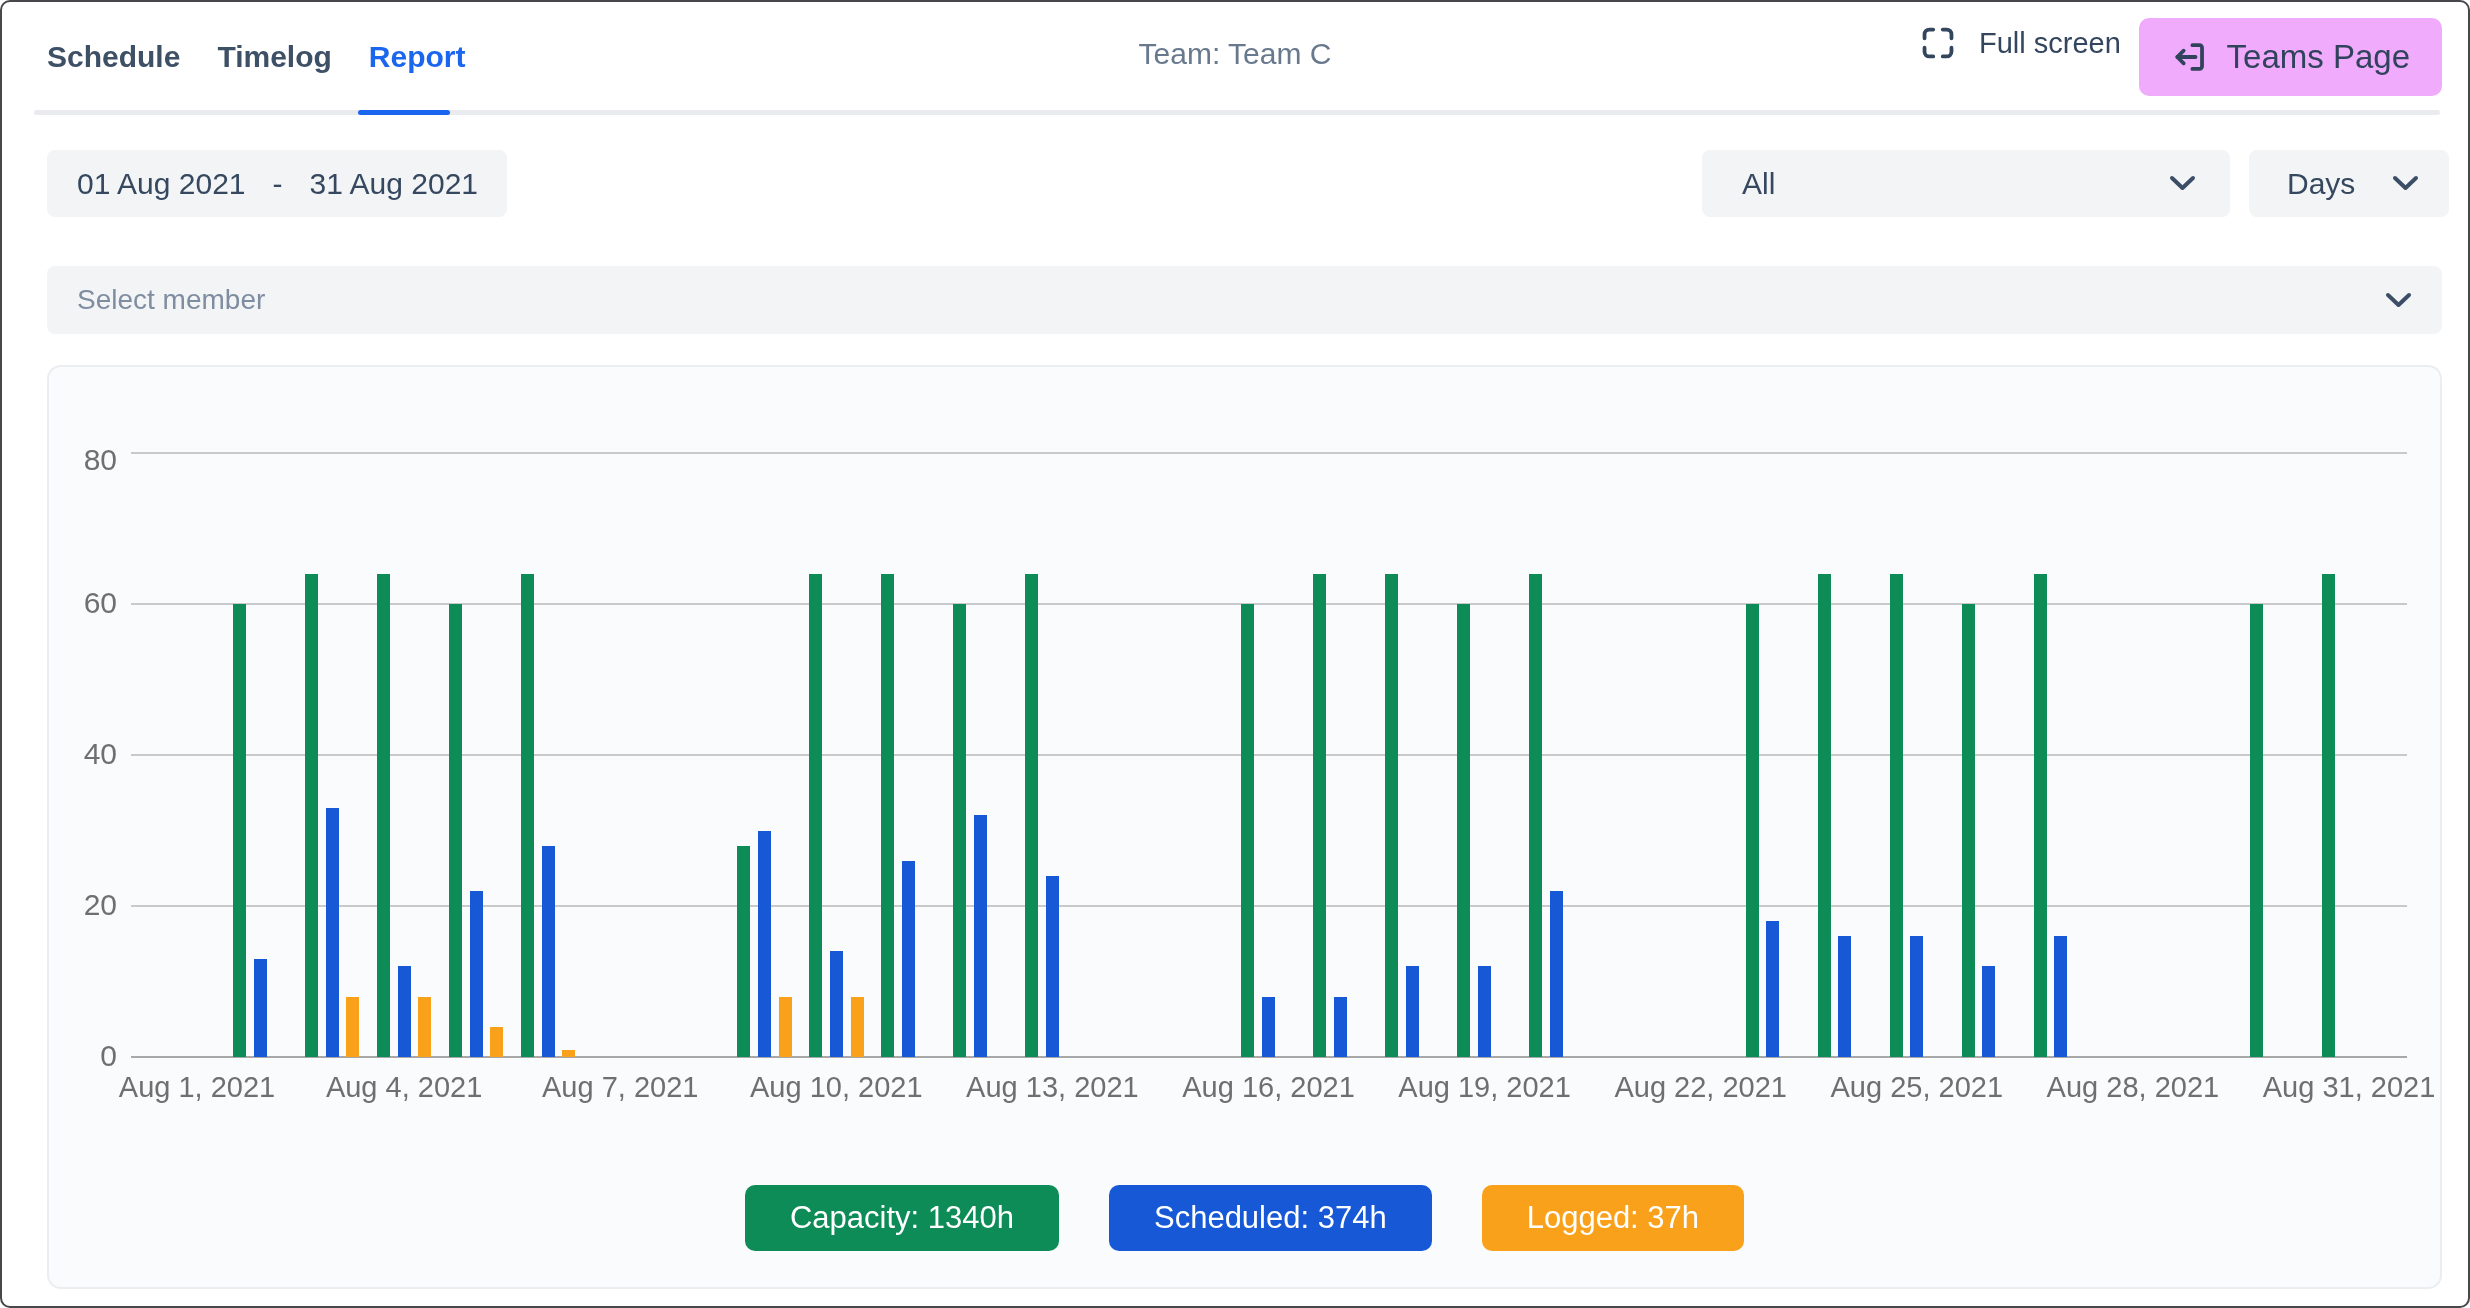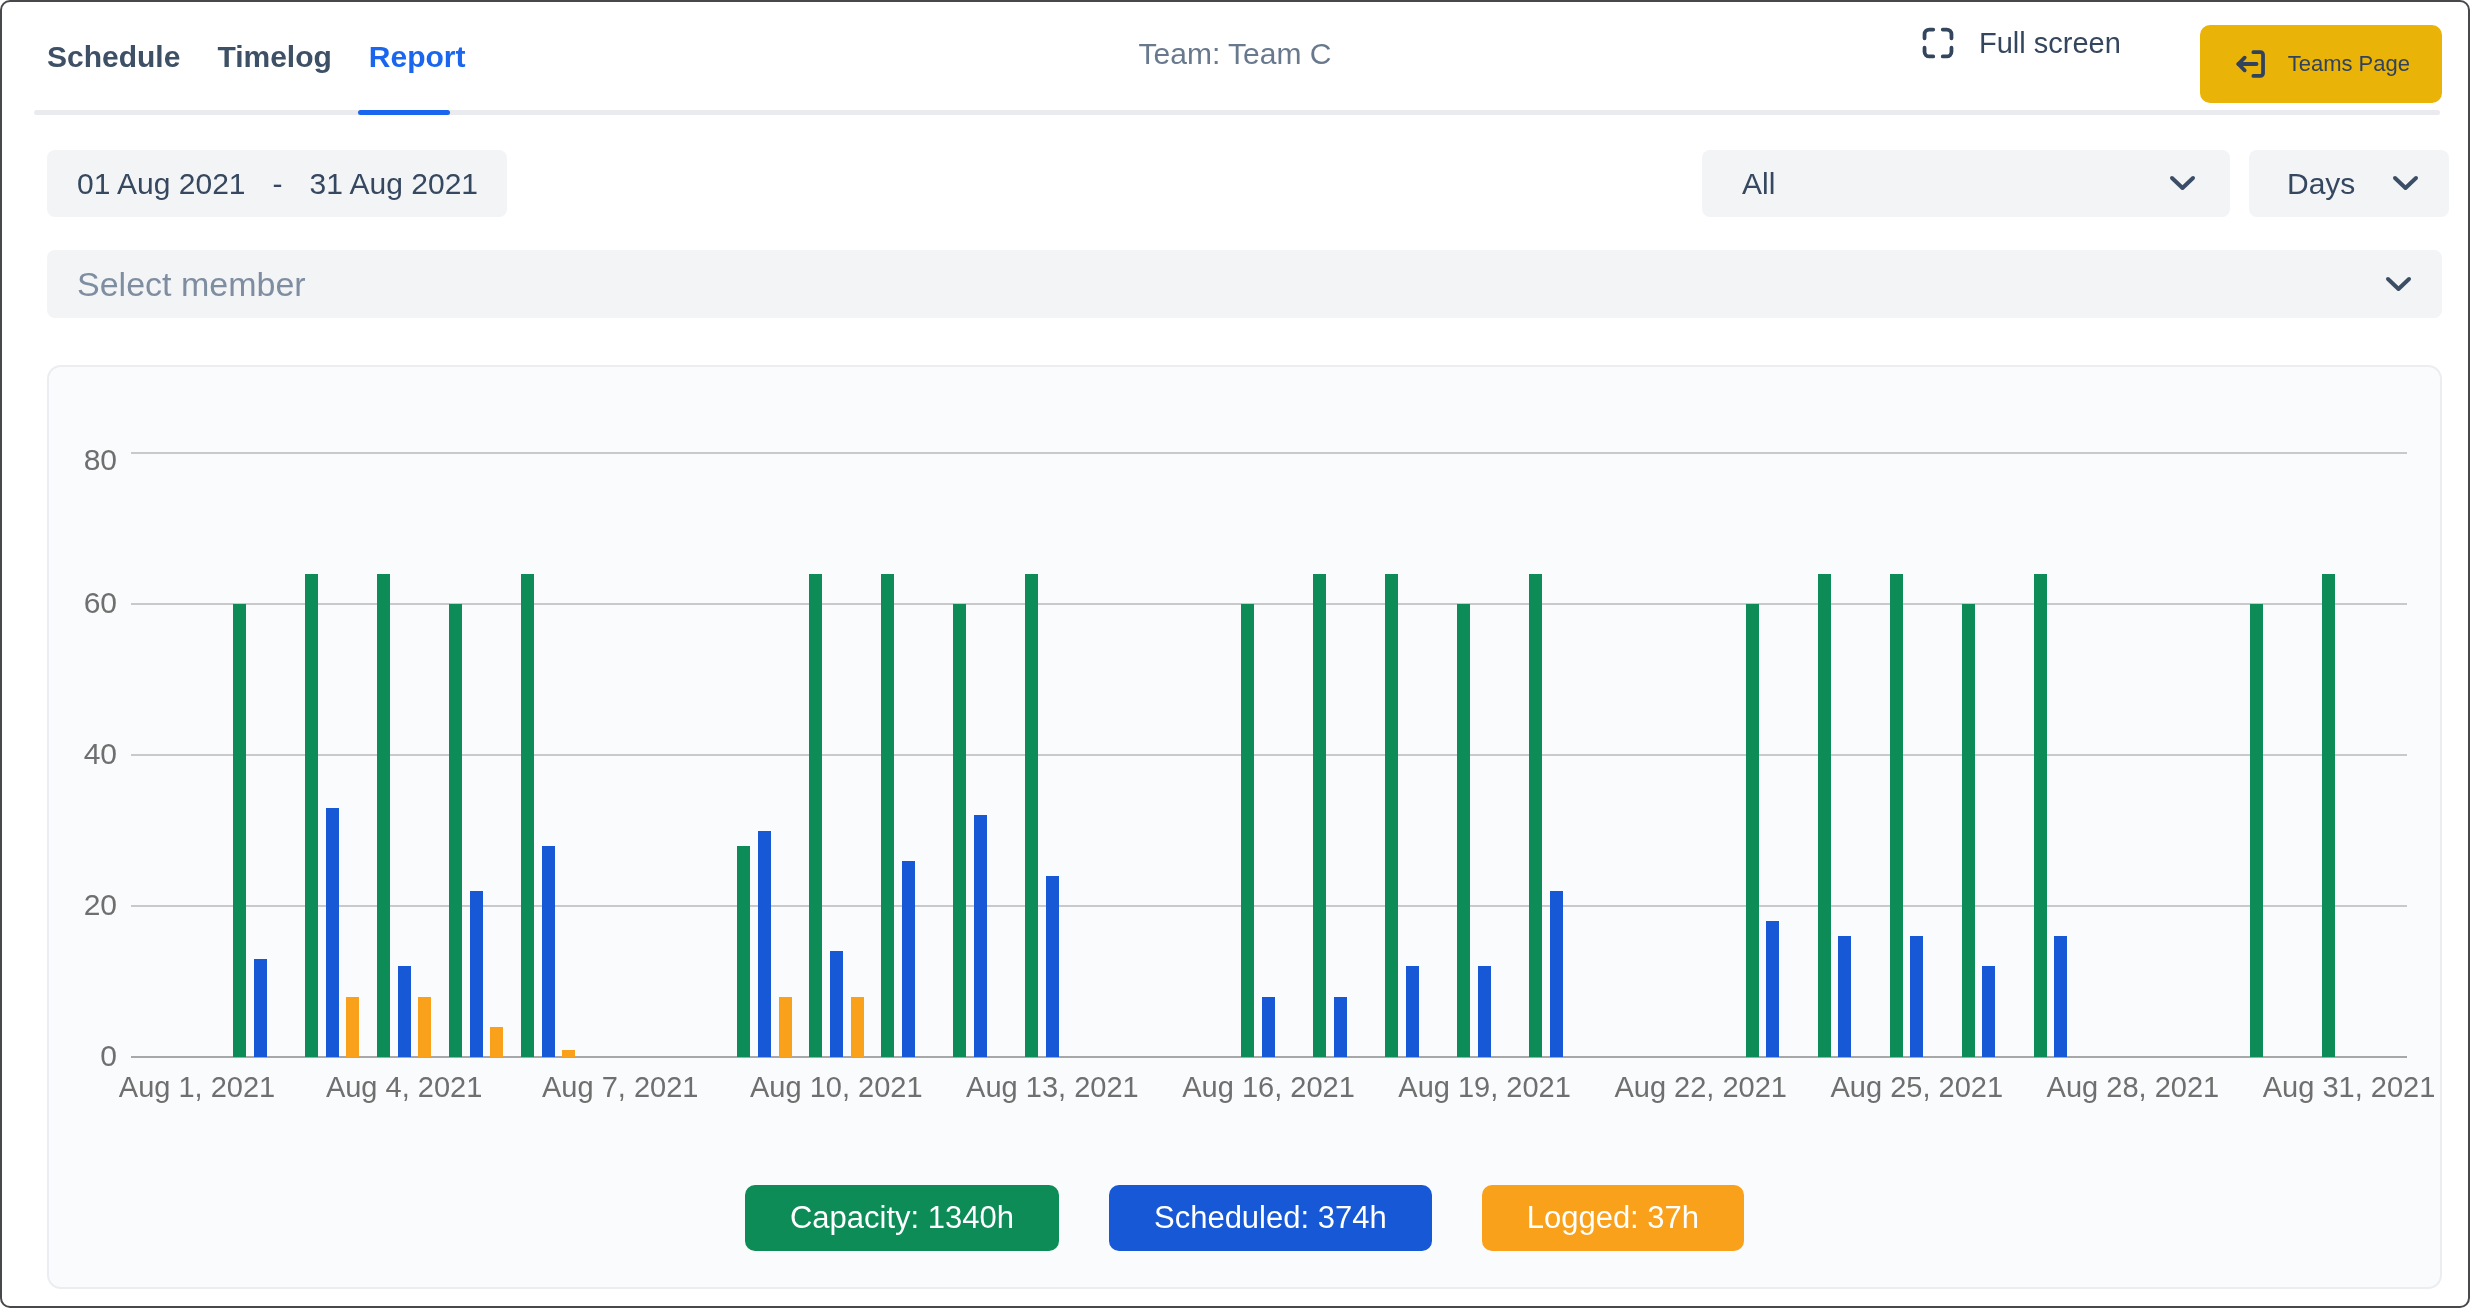--- a/index.html
+++ b/index.html
@@ -41,45 +41,45 @@
   }
 
   .fullscreen {
     position: absolute; left: 1917px; top: 22px;
     display: flex; align-items: center; gap: 22px;
     cursor: pointer;
   }
   .fullscreen .label { font-size: 29px; color: #34465e; font-weight: 500; }
 
   .teams-page-btn {
-    position: absolute; right: 26px; top: 23px; height: 78px;
+    position: absolute; right: 26px; top: 16px; height: 78px;
     display: flex; align-items: center; gap: 18px;
     padding: 0 32px;
-    background: #eab308; border-radius: 10px;
-    font-size: 22px; color: #31435c; font-weight: 500;
+    background: #f0abfc; border-radius: 10px;
+    font-size: 33px; color: #31435c; font-weight: 500;
     cursor: pointer;
   }
 
   
   .pill {
     position: absolute; top: 148px; height: 67px;
     background: #f3f4f6; border-radius: 8px;
     display: flex; align-items: center;
     font-size: 30px; color: #35485f;
   }
   .date-range { left: 45px; width: 460px; padding-left: 30px; gap: 27px; font-weight: 500; }
   .dd-all  { left: 1700px; width: 528px; padding: 0 34px 0 40px; justify-content: space-between; font-weight: 500; }
   .dd-days { left: 2247px; width: 200px; padding: 0 30px 0 38px; justify-content: space-between; font-weight: 500; }
 
   .member-select {
-    position: absolute; left: 45px; top: 248px; width: 2395px; height: 68px;
+    position: absolute; left: 45px; top: 264px; width: 2395px; height: 68px;
     background: #f3f4f6; border-radius: 8px;
     display: flex; align-items: center; justify-content: space-between;
     padding: 0 30px;
-    font-size: 34px; color: #7f8da1;
+    font-size: 28px; color: #7f8da1;
   }
 
   
   .chart-card {
     position: absolute; left: 45px; top: 363px;
     width: 2395px; height: 924px;
     background: #fafbfc;
     border: 2px solid #ebedf0;
     border-radius: 14px;
   }

